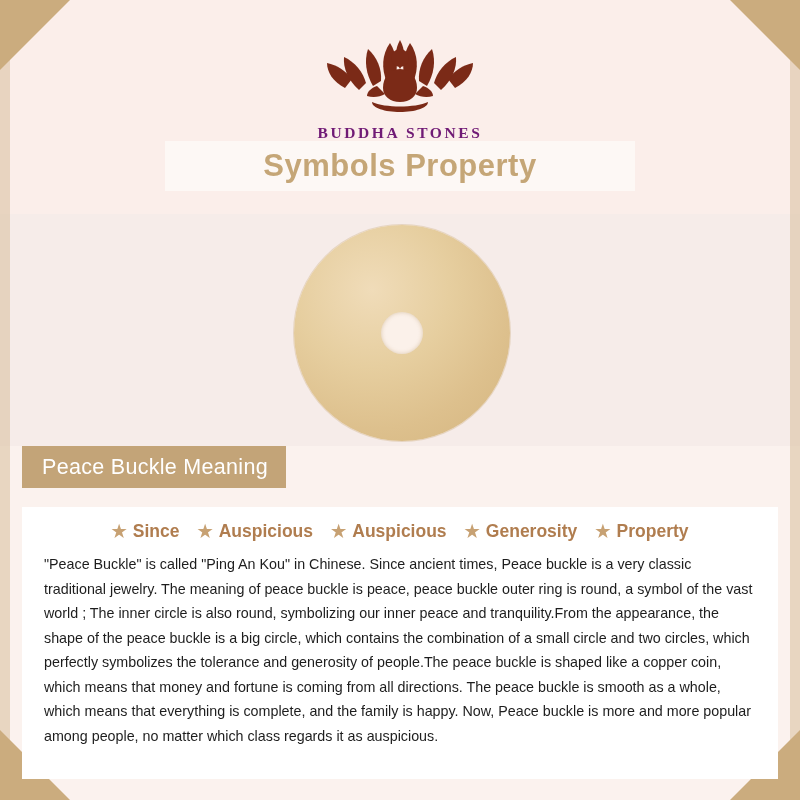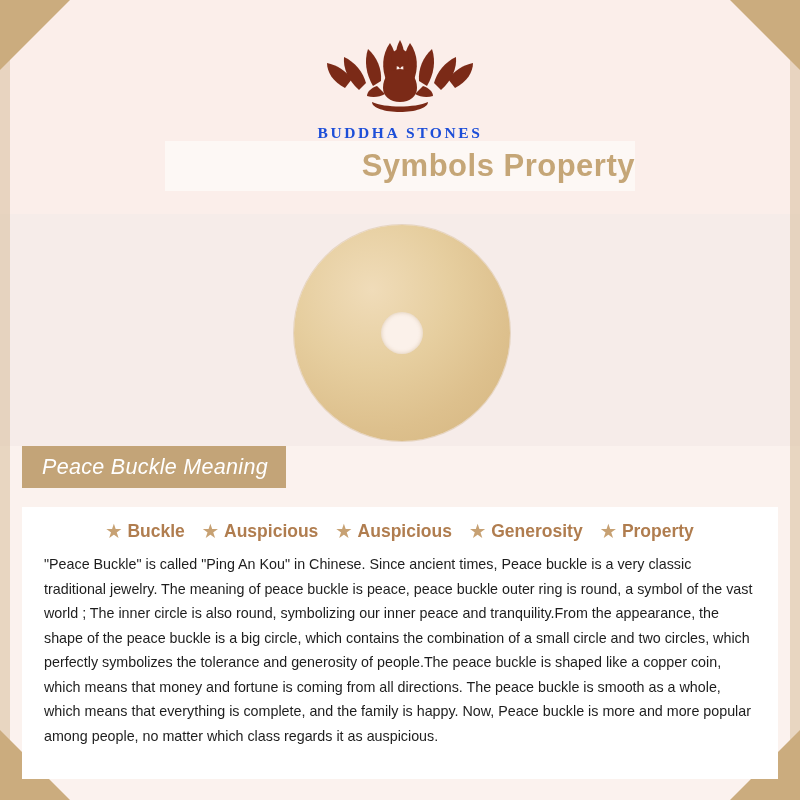--- a/index.html
+++ b/index.html
@@ -91,33 +91,33 @@
   }
   .logo-mark {
     display: block;
     margin: 0 auto;
   }
   .brand {
     margin-top: 4px;
     font-size: 15.5px;
     letter-spacing: 2.6px;
     font-weight: bold;
-    color: #1d4ed8;
+    color: #701a75;
     font-family: "Liberation Serif", serif;
   }
 
   
   .title-bar {
     position: absolute;
     left: 165px; top: 141px;
     width: 470px; height: 50px;
     background: #fdf8f5;
     display: flex;
     align-items: center;
-    justify-content: flex-end;
+    justify-content: center;
   }
   .title-bar .title-text {
     font-size: 31px;
     font-weight: bold;
     color: #c5a677;
     letter-spacing: .5px;
   }
 
   
   .disc-area {
@@ -146,21 +146,20 @@
 
   
   .section-tab {
     position: absolute;
     left: 22px; top: 446px;
     height: 42px;
     padding: 0 18px 0 20px;
     background: #c3a478;
     display: flex;
     align-items: center;
-    font-style: italic;
   }
   .section-tab .tab-text {
     font-size: 21.5px;
     color: #ffffff;
     letter-spacing: .3px;
   }
 
   
   .body-card {
     position: absolute;
@@ -254,21 +253,21 @@
   </div>
 
   <div class="section-tab">
     <span class="tab-text">Peace Buckle Meaning</span>
   </div>
 
   <div class="body-card">
     <div class="keywords">
       <span class="kw">
         <span class="star">★</span>
-        <span>Buckle</span>
+        <span>Since</span>
       </span>
       <span class="kw">
         <span class="star">★</span>
         <span>Auspicious</span>
       </span>
       <span class="kw">
         <span class="star">★</span>
         <span>Auspicious</span>
       </span>
       <span class="kw">

